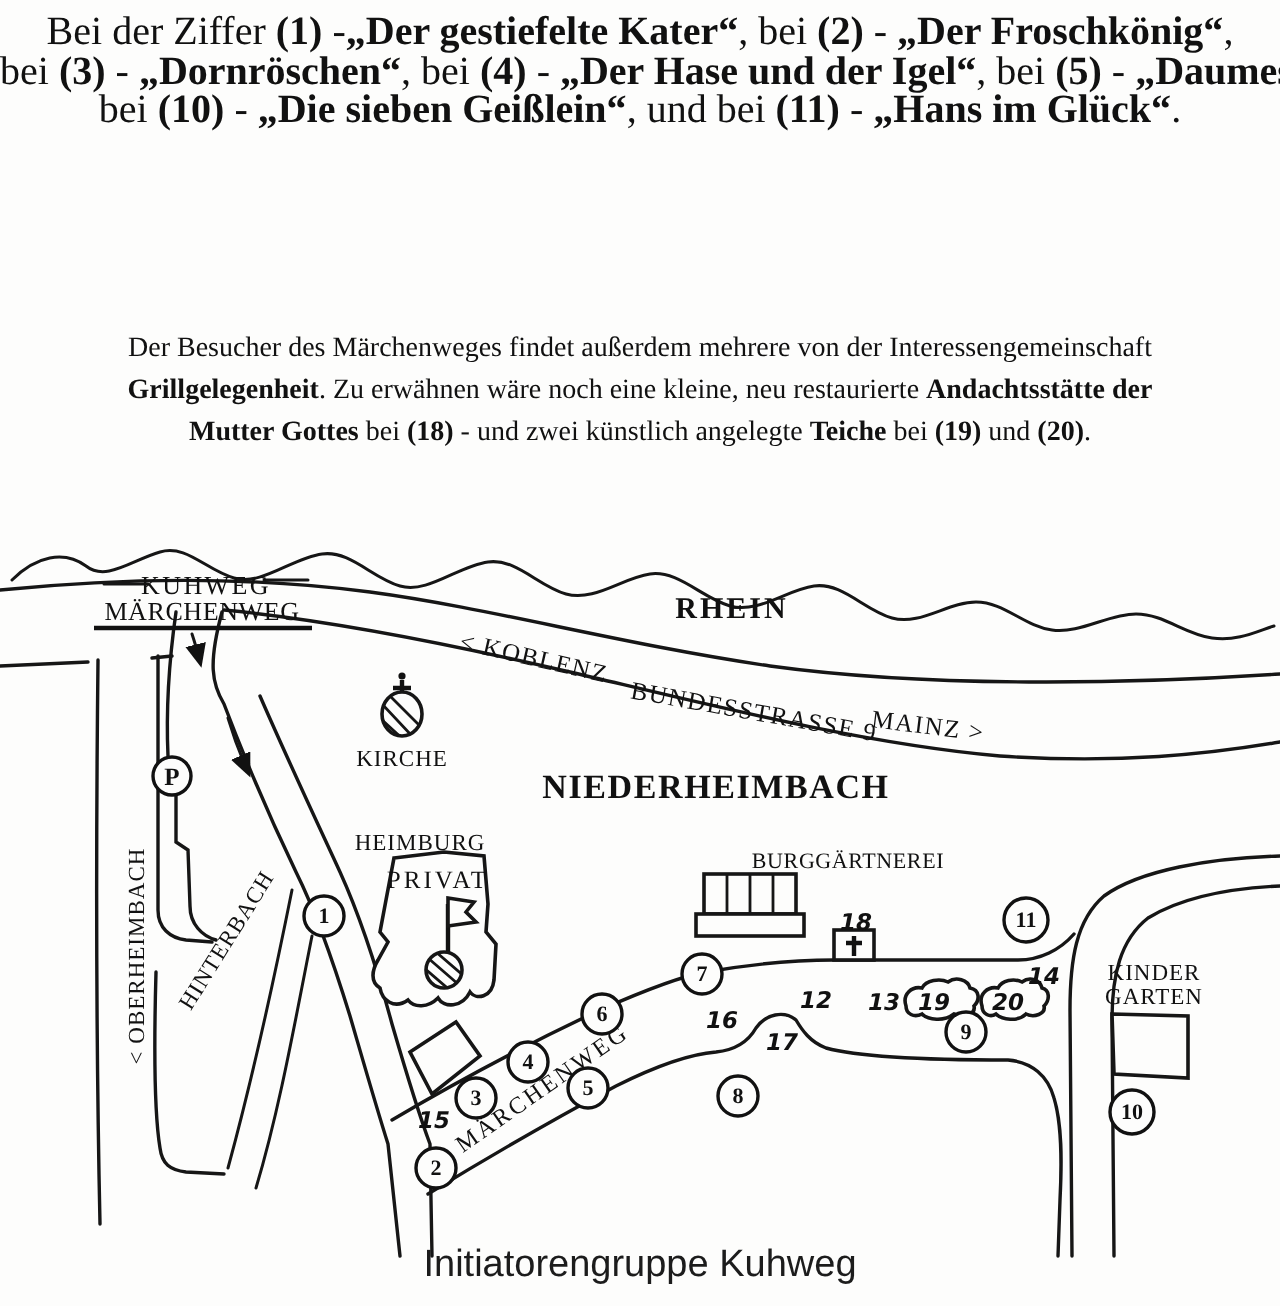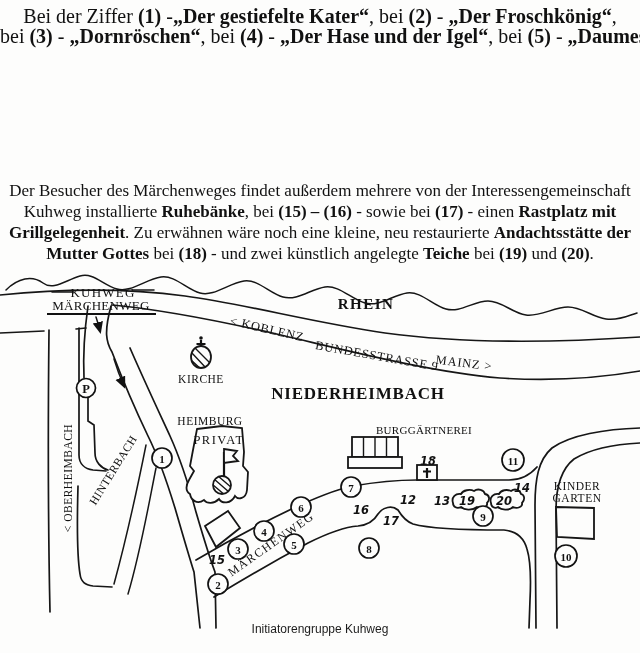--- a/index.html
+++ b/index.html
@@ -4,25 +4,25 @@
 <style>
   html,body{margin:0;padding:0;}
   body{
     width:640px;height:653px;position:relative;background:#fdfdfc;
     font-family:"Liberation Serif",serif;color:#111;overflow:hidden;
   }
   .para{position:absolute;left:0;right:0;}
   .tline{white-space:nowrap;text-align:center;}
   .tline .b{font-weight:bold;}
   .p1{top:7px;font-size:20px;line-height:19.5px;}
-  .p2{top:180px;font-size:17px;line-height:21px;}
+  .p2{top:164px;font-size:14px;line-height:21px;}
   .map-wrap{position:absolute;left:0;top:0;width:640px;height:653px;}
   .caption{
     position:absolute;top:622px;left:0;right:0;text-align:center;
-    font-family:"Liberation Sans",sans-serif;font-size:12px;color:#1c1c1c;
+    font-family:"Liberation Sans",sans-serif;font-size:19px;color:#1c1c1c;
   }
   
   .rd{fill:none;stroke:#161616;stroke-width:1.7;stroke-linecap:round;}
   .rv{fill:none;stroke:#161616;stroke-width:1.5;stroke-linecap:round;}
   .bld{fill:#fdfdfc;stroke:#161616;stroke-width:1.8;}
   .thin{fill:none;stroke:#161616;stroke-width:1.4;}
   .xbold{stroke:#111;stroke-width:2.2;fill:none;}
   text.mlbl{fill:#111;font-family:"Liberation Serif",serif;}
   .t-big{font-weight:bold;font-size:17px;letter-spacing:.8px;}
   .t-rhein{font-weight:bold;font-size:15px;letter-spacing:1.5px;}
@@ -33,25 +33,25 @@
   .mk-t{fill:#111;font:bold 11px "Liberation Serif",serif;text-anchor:middle;dominant-baseline:central;}
   .mk-p{fill:#111;font:italic bold 11.5px "DejaVu Sans",sans-serif;text-anchor:middle;dominant-baseline:central;}
   .anchor-mid{text-anchor:middle;}
 </style>
 </head>
 <body>
 
 <div class="para p1">
   <div class="tline"><span>Bei der Ziffer </span><span class="b">(1)</span><span> -</span><span class="b">„Der gestiefelte Kater“</span><span>,   bei </span><span class="b">(2)</span><span> - </span><span class="b">„Der Froschkönig“</span><span>,</span></div>
   <div class="tline"><span>bei </span><span class="b">(3)</span><span> - </span><span class="b">„Dornröschen“</span><span>,   bei </span><span class="b">(4)</span><span> - </span><span class="b">„Der Hase und der Igel“</span><span>,   bei </span><span class="b">(5)</span><span> - </span><span class="b">„Daumesdick“</span><span>,</span></div>
+  <div class="tline"><span>bei </span><span class="b">(10)</span><span> - </span><span class="b">„Die sieben Geißlein“</span><span>,   und bei </span><span class="b">(11)</span><span> - </span><span class="b">„Hans im Glück“</span><span>.</span></div>
 </div>
 
 <div class="para p2">
   <div class="tline"><span>Der Besucher des Märchenweges findet außerdem mehrere von der Interessengemeinschaft</span></div>
-  <div class="tline"><span>Kuhweg  installierte </span><span class="b">Ruhebänke</span><span>, bei </span><span class="b">(15) – (16)</span><span> - sowie bei </span><span class="b">(17)</span><span>  - einen </span><span class="b">Rastplatz mit</span></div>
   <div class="tline"><span class="b">Grillgelegenheit</span><span>.  Zu erwähnen wäre noch eine kleine, neu restaurierte </span><span class="b">Andachtsstätte der</span></div>
   <div class="tline"><span class="b">Mutter Gottes</span><span> bei </span><span class="b">(18)</span><span>  - und zwei künstlich angelegte </span><span class="b">Teiche</span><span> bei </span><span class="b">(19)</span><span> und </span><span class="b">(20)</span><span>.</span></div>
 </div>
 
 <div class="map-wrap">
 <svg width="640" height="653" viewBox="0 0 640 653" xmlns="http://www.w3.org/2000/svg">
   <defs>
     <marker id="ah" markerWidth="9" markerHeight="8" refX="6" refY="3.5" orient="auto">
       <path d="M0,0 L8,3.5 L0,7 Z" fill="#111"></path>
     </marker>

